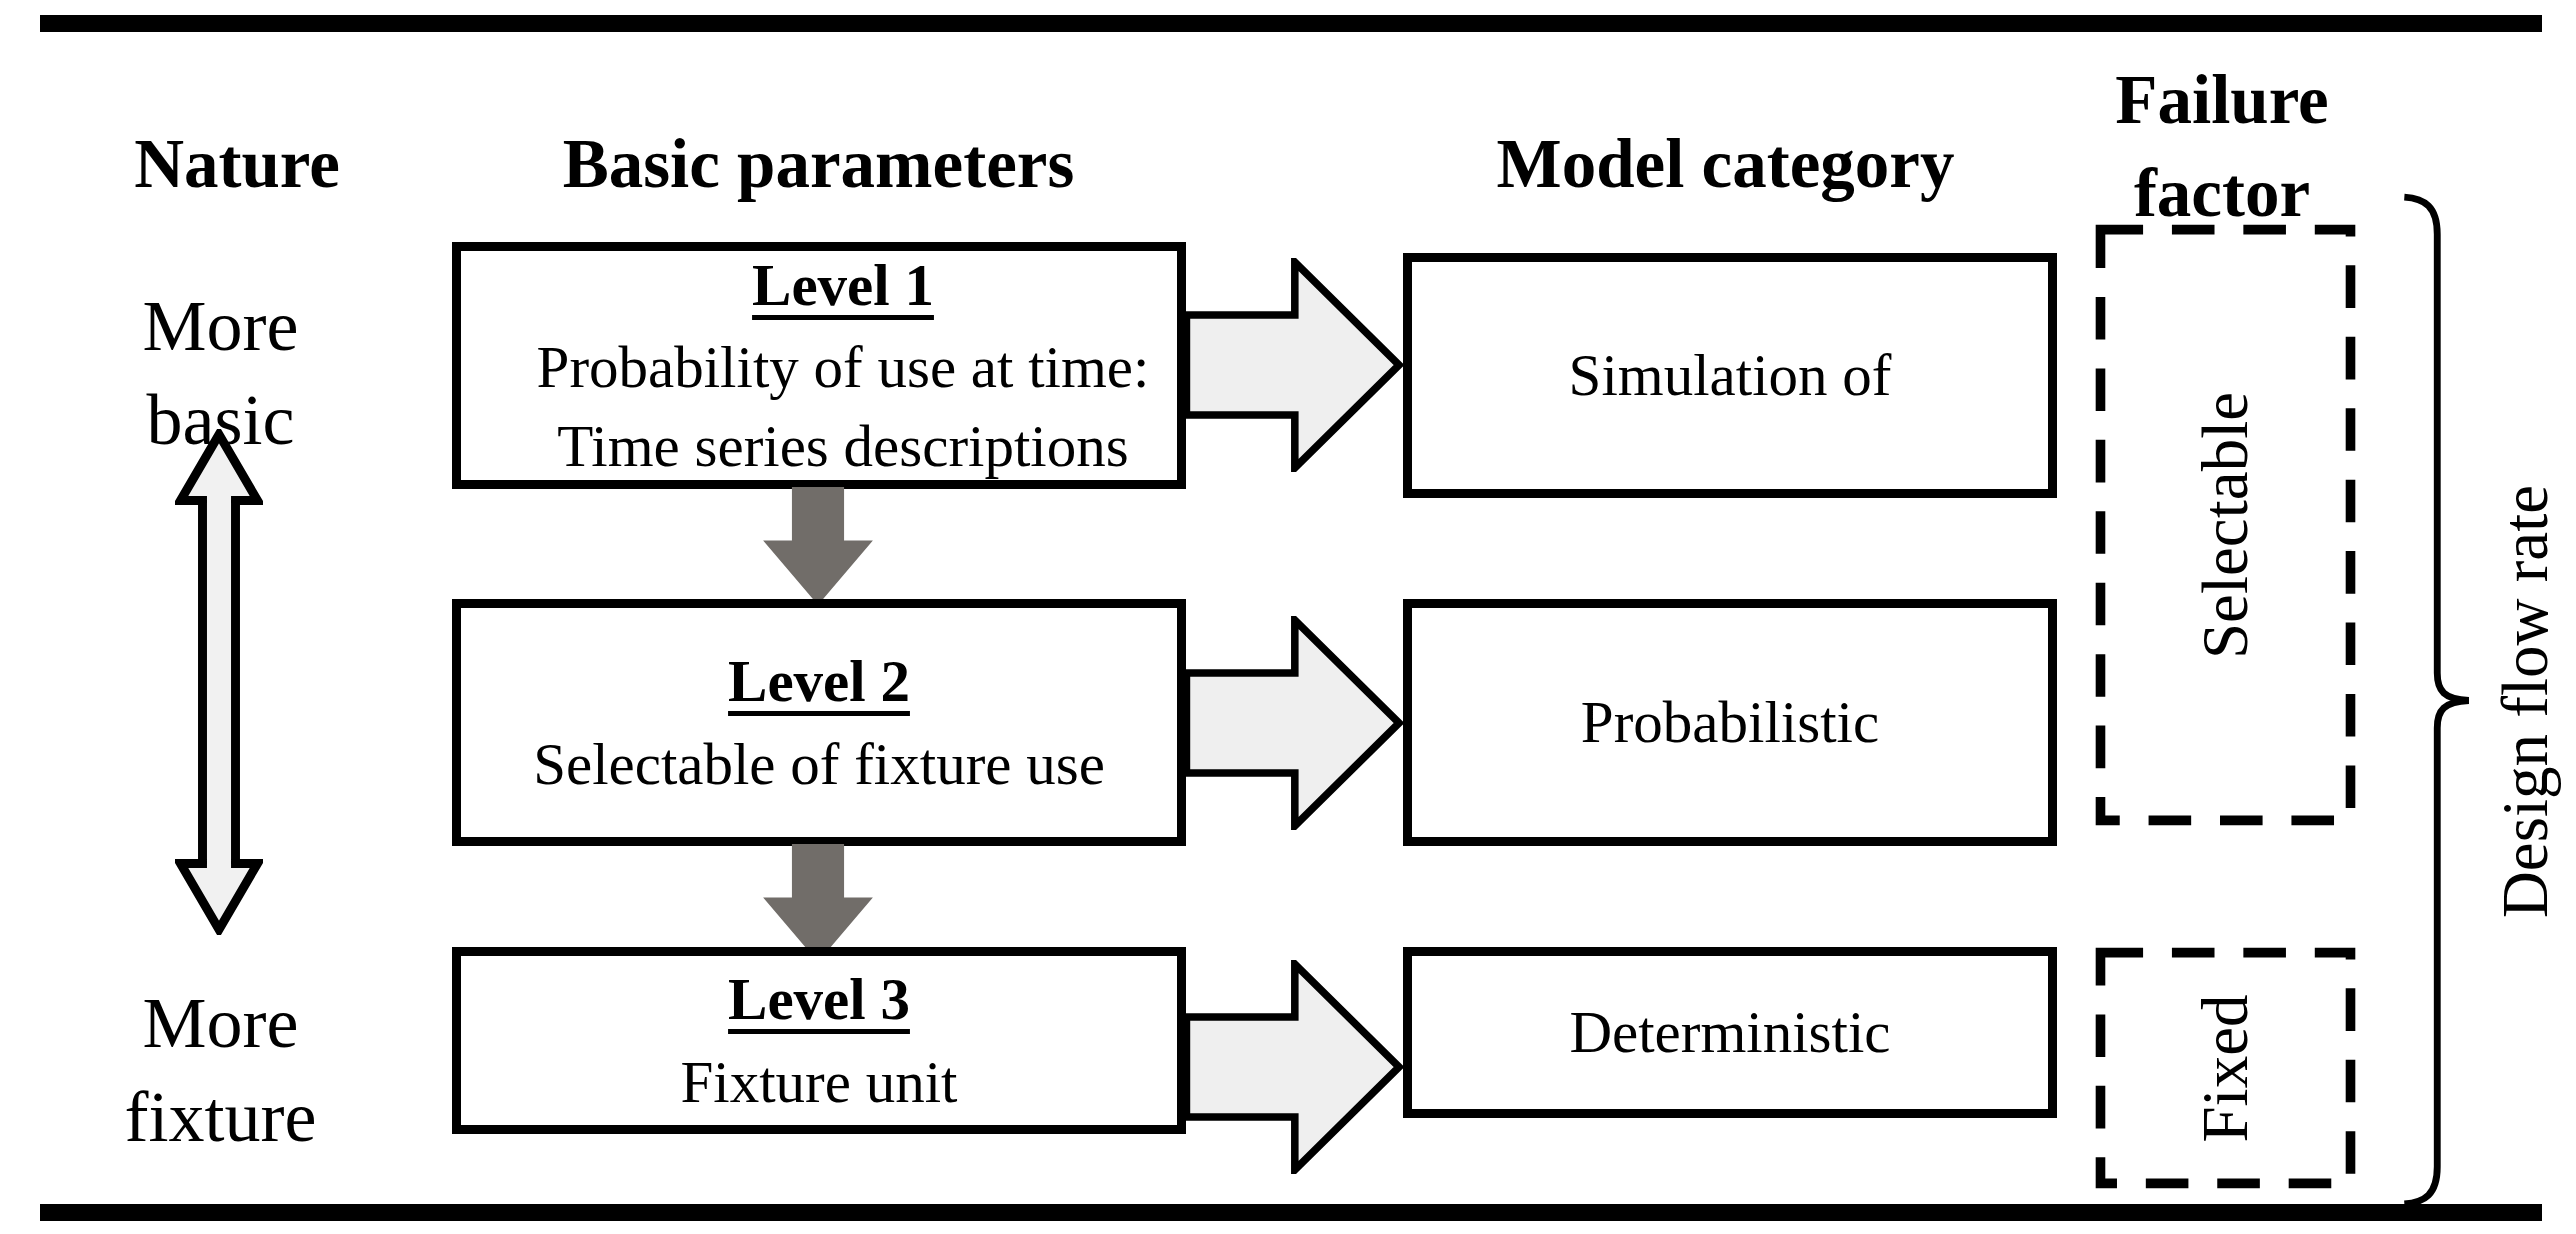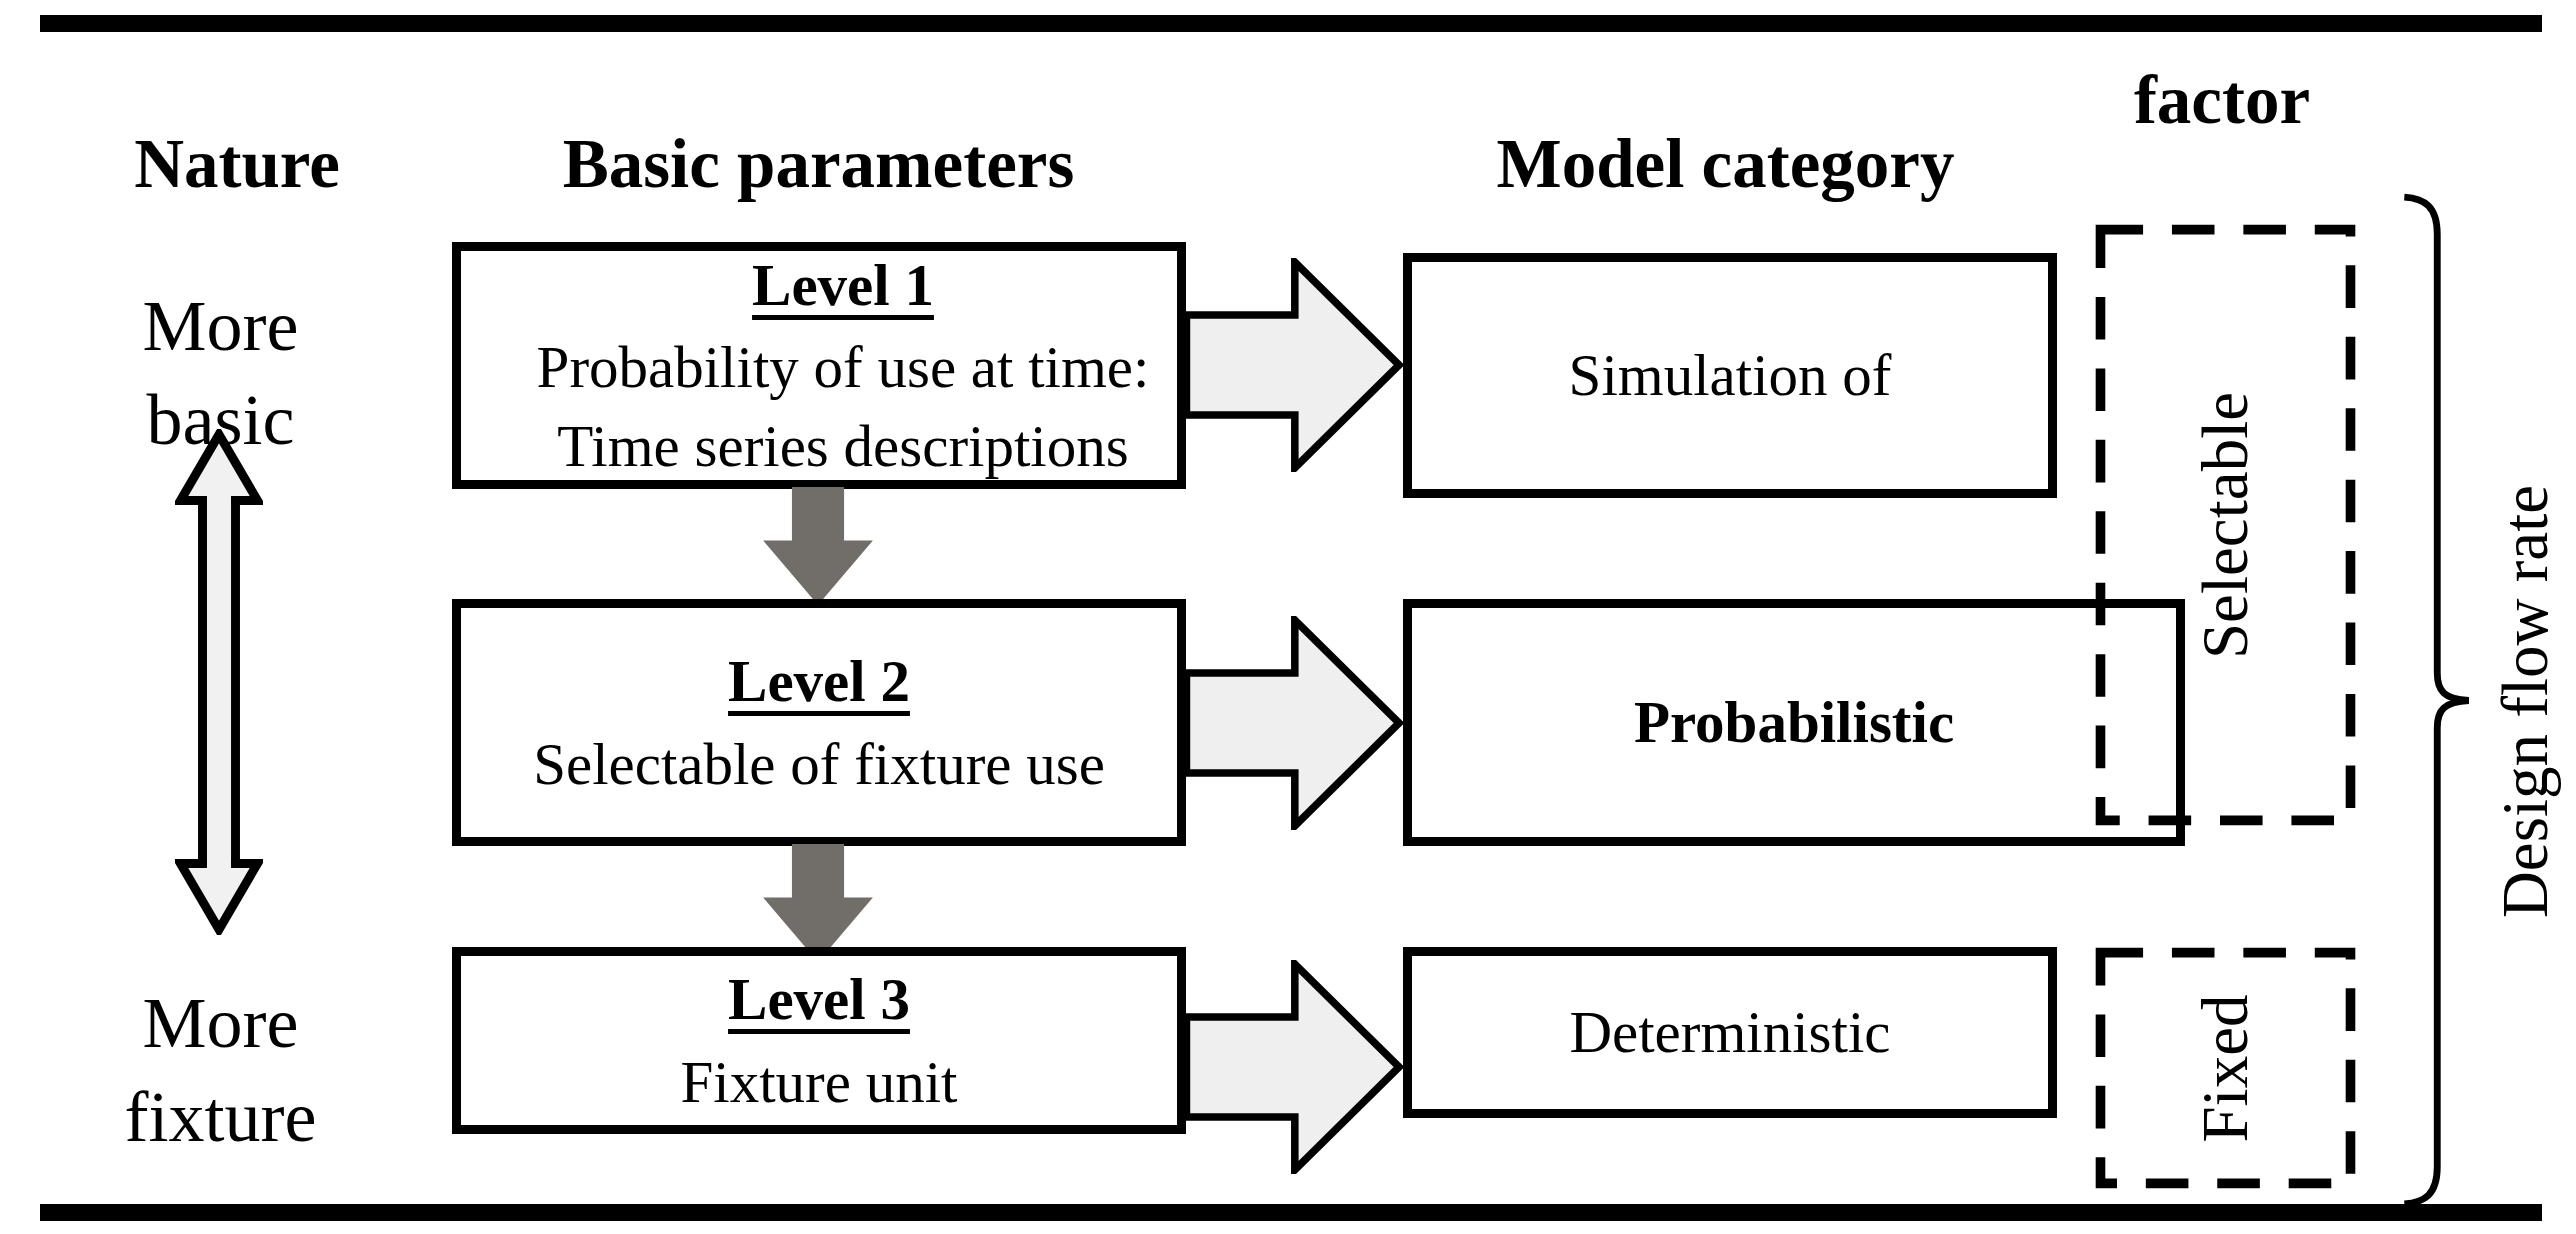--- a/index.html
+++ b/index.html
@@ -66,20 +66,21 @@
 
 <div class="canvas">
 
   <div class="rule top"></div>
   <div class="rule bottom"></div>
 
   <div class="hdr" style="left:65px;top:118px;width:344px;">Nature</div>
   <div class="hdr" style="left:509px;top:118px;width:619px;">Basic parameters</div>
   <div class="hdr" style="left:1416px;top:118px;width:619px;">Model category</div>
   <div class="hdr wrap" style="left:2050px;top:54px;width:344px;line-height:1.35;">
+    <div>Failure</div>
     <div>factor</div>
   </div>
 
   <div class="side-label" style="left:76px;top:280px;width:289px;">
     <div>More</div>
     <div>basic</div>
   </div>
   <div class="side-label" style="left:76px;top:977px;width:289px;">
     <div>More</div>
     <div>fixture</div>
@@ -109,21 +110,21 @@
 
   <div class="node" style="left:452px;top:599px;width:734px;height:247px;">
     <div class="lv-title">Level 2</div>
     <div>Selectable of fixture use</div>
   </div>
 
   <svg class="svg-abs" style="left:1185px;top:616px;" width="221" height="214" viewBox="0 0 322 312">
     <polygon points="2,83 160,83 160,6 312,156 160,306 160,229 2,229" fill="var(--block-arrow-fill,#efefef)" stroke="var(--ink,#000)" stroke-width="11"></polygon>
   </svg>
 
-  <div class="node" style="left:1403px;top:599px;width:782px;height:247px;font-weight:bold;">
+  <div class="node" style="left:1403px;top:599px;width:654px;height:247px;">
     <div class="model-text">Probabilistic</div>
   </div>
 
   <svg class="svg-abs" style="left:763px;top:844px;" width="110" height="118" viewBox="0 0 160 172">
     <polygon points="42,0 118,0 118,78 160,78 80,172 0,78 42,78" fill="var(--down-arrow-gray,#716d69)"></polygon>
   </svg>
 
   <div class="node" style="left:452px;top:947px;width:734px;height:187px;">
     <div class="lv-title">Level 3</div>
     <div>Fixture unit</div>

